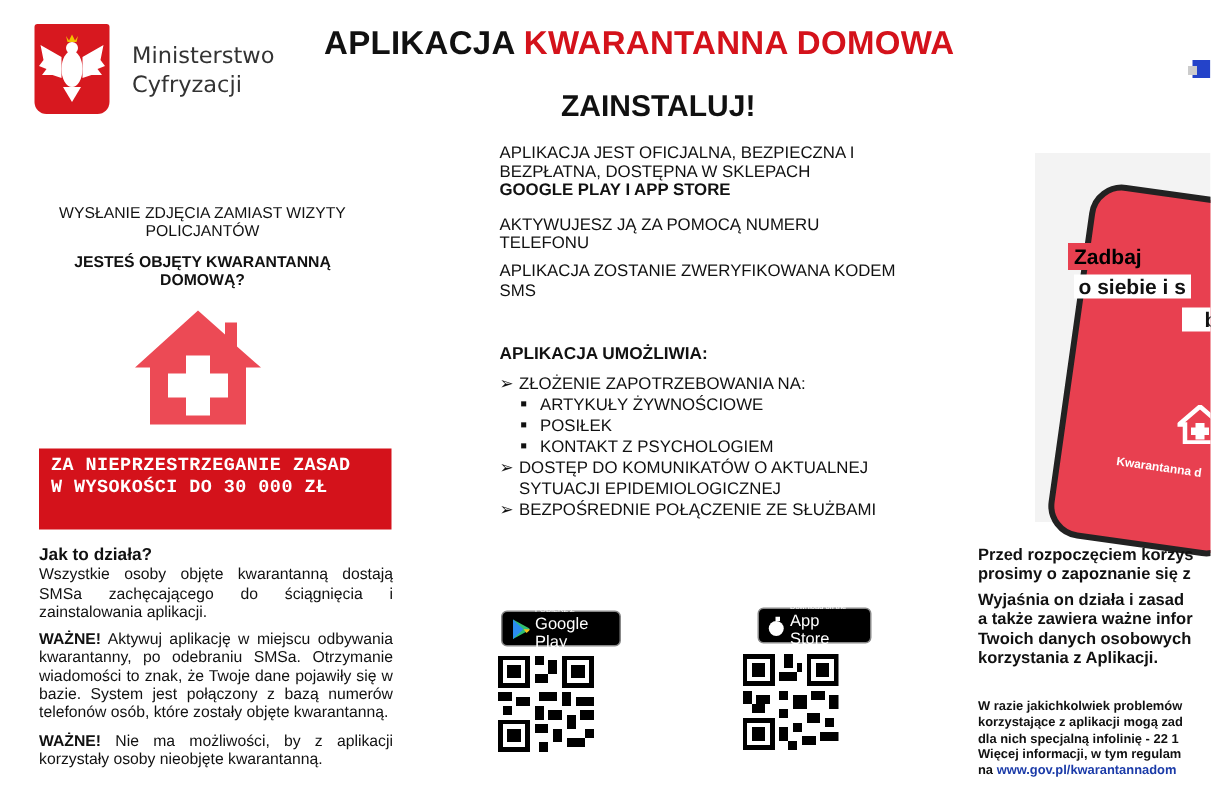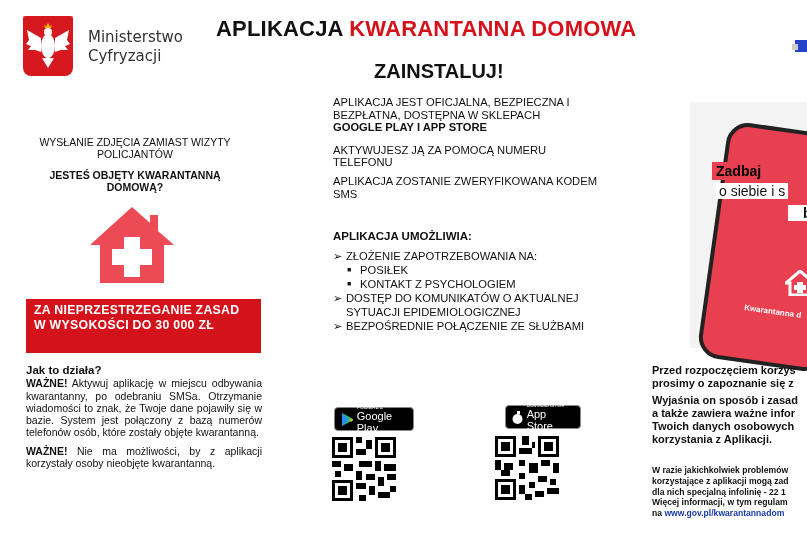--- a/index.html
+++ b/index.html
@@ -9,21 +9,21 @@
   .emblem { left:23px; top:16px; width:50px; height:60px; background:#d7181f; border-radius:2px 2px 8px 8px; }
   .ministry { left:88px; top:28px; font-family:"DejaVu Sans", sans-serif; font-size:15px; line-height:19px; color:#333; }
   .title { left:216px; top:16px; width:520px; font-size:22px; font-weight:bold; letter-spacing:0.2px; }
   .title .red { color:#d4121b; }
   .subtitle { left:374px; top:60px; font-size:20px; font-weight:bold; }
   .police-logo { left:792px; top:32px; width:15px; height:30px; }
   
   .left-top { left:30px; top:97px; width:210px; text-align:center; font-size:10.5px; line-height:11.5px;margin-top:40px; }
   .left-top .q { font-weight:bold; margin-top:10px; }
   .house { left:86px; top:203px; width:92px; height:82px; }
-  .fine-box { left:26px; top:299px; width:235px; height:54px; background:#d4121b; color:#fff; font-weight:bold; font-size:12.3px; line-height:15px; padding:4px 0 0 8px; box-sizing:border-box; letter-spacing:0.3px; }
+  .fine-box { left:26px; top:299px; width:235px; height:54px; background:#d4121b; color:#fff; font-weight:bold; font-size:12.3px; line-height:15px; padding:4px 0 0 8px; box-sizing:border-box; letter-spacing:0.3px;font-family:Liberation Mono, monospace; }
   .how { left:26px; top:364px; width:236px; font-size:10.5px; line-height:12.3px; text-align:justify; }
   .how p { margin:0 0 6px 0; }
   .how b { font-weight:bold; }
   .how .h { font-weight:bold; font-size:11.5px; margin-bottom:1px; }
   
   .mid { left:333px; top:96px; width:270px; font-size:11.2px; line-height:12.6px; }
   .mid p { margin:0 0 10px 0; }
   .mid .gap { margin-bottom:6px; }
   .feat-title { left:333px; top:230px; font-size:11.5px; font-weight:bold; }
   .feat { left:333px; top:249px; width:280px; font-size:11.2px; line-height:14px; }
@@ -37,21 +37,21 @@
   .badge .big { font-size:11px; line-height:12px; }
   .gp-badge { left:334px; top:407px; width:80px; }
   .as-badge { left:505px; top:405px; width:76px; }
   .qr { width:64px; height:66px; }
   .qr1 { left:332px; top:436px; }
   .qr2 { left:495px; top:435px; }
   
   .phone-bg { left:690px; top:102px; width:117px; height:246px; background:#f3f3f3; }
   .phone { left:712px; top:128px; width:120px; height:230px; background:#e84050; border:4px solid #222; border-radius:22px; transform:rotate(8deg); }
   .promo1 { left:712px; top:162px; background:#e84050; color:#000000; font-weight:bold; font-size:14px; padding:1px 4px; }
-  .promo2 { left:716px; top:183px; background:#fff; color:#111; font-weight:normal; font-size:14px; padding:0 3px; white-space:nowrap; }
+  .promo2 { left:716px; top:183px; background:#fff; color:#111; font-weight:bold; font-size:14px; padding:0 3px; white-space:nowrap; }
   .promo3 { left:788px; top:205px; background:#fff; color:#111; font-weight:bold; font-size:14px; padding:0 15px; }
   .phone-house { left:785px; top:270px; width:30px; height:26px; }
   .phone-label { left:744px; top:307px; color:#fff; font-size:8px; font-weight:bold; transform:rotate(8deg); white-space:nowrap; }
   .right-text { left:652px; top:364px; width:160px; font-size:11px; line-height:13px; font-weight:bold; white-space:nowrap; }
   .right-text p { margin:0 0 4px 0; }
   .right-small { left:652px; top:465px; width:160px; font-size:8.6px; line-height:10.8px; font-weight:bold; white-space:nowrap; }
   .right-small a { color:#1a3aa8; }
 </style>
 </head>
 <body>
@@ -91,34 +91,39 @@
     <rect x="38" y="34" width="16" height="40" fill="#fff"></rect>
     <rect x="26" y="46" width="40" height="16" fill="#fff"></rect>
   </svg>
 </div>
 <div class="abs fine-box">
   <div>ZA  NIEPRZESTRZEGANIE  ZASAD</div>
   <div>W WYSOKOŚCI  DO 30 000 ZŁ</div>
 </div>
 <div class="abs how">
   <div class="h">Jak to działa?</div>
+  <p>Wszystkie osoby objęte kwarantanną dostają SMSa zachęcającego do ściągnięcia i zainstalowania aplikacji.</p>
   <p><b>WAŻNE!</b><span> Aktywuj aplikację w miejscu odbywania kwarantanny, po odebraniu SMSa. Otrzymanie wiadomości to znak, że Twoje dane pojawiły się w bazie. System jest połączony z bazą numerów telefonów osób, które zostały objęte kwarantanną.</span></p>
   <p><b>WAŻNE!</b><span> Nie ma możliwości, by z aplikacji korzystały osoby nieobjęte kwarantanną.</span></p>
 </div>
 
 <div class="abs mid">
   <p><span>APLIKACJA JEST OFICJALNA,  BEZPIECZNA I BEZPŁATNA, DOSTĘPNA W SKLEPACH</span><br><b>GOOGLE PLAY I APP STORE</b></p>
   <p class="gap">AKTYWUJESZ  JĄ ZA POMOCĄ NUMERU TELEFONU</p>
   <p>APLIKACJA ZOSTANIE   ZWERYFIKOWANA KODEM SMS</p>
 </div>
 <div class="abs feat-title">APLIKACJA UMOŻLIWIA:</div>
 <div class="abs feat">
   <div class="arrow">
       <span class="mk">➢</span>
       <span>ZŁOŻENIE  ZAPOTRZEBOWANIA  NA:</span>
+    </div>
+  <div class="sub">
+      <span class="mk">■</span>
+      <span>ARTYKUŁY  ŻYWNOŚCIOWE</span>
     </div>
   <div class="sub">
       <span class="mk">■</span>
       <span>POSIŁEK</span>
     </div>
   <div class="sub">
       <span class="mk">■</span>
       <span>KONTAKT Z PSYCHOLOGIEM</span>
     </div>
   <div class="arrow">
@@ -238,21 +243,21 @@
   <svg width="30" height="26">
       <path d="M15 1 L1 13 L5 13 L5 25 L25 25 L25 13 L29 13 Z" fill="none" stroke="#fff" stroke-width="3"></path>
       <rect x="12" y="12" width="6" height="11" fill="#fff"></rect>
       <rect x="9" y="15" width="12" height="5" fill="#fff"></rect>
     </svg>
 </div>
 <div class="abs phone-label">Kwarantanna d</div>
 
 <div class="abs right-text">
   <p><span>Przed rozpoczęciem korzys</span><br><span>prosimy o zapoznanie się z</span></p>
-  <p><span>Wyjaśnia on sposób i zasad</span><br><span>a także zawiera ważne infor</span><br><span>Twoich danych osobowych</span><br><span>korzystania z Aplikacji.</span></p>
+  <p><span>Wyjaśnia on działa i zasad</span><br><span>a także zawiera ważne infor</span><br><span>Twoich danych osobowych</span><br><span>korzystania z Aplikacji.</span></p>
 </div>
 <div class="abs right-small">
   <div>W razie jakichkolwiek problemów</div>
   <div>korzystające z aplikacji mogą zad</div>
   <div>dla nich specjalną infolinię - 22 1</div>
   <div>Więcej informacji, w tym regulam</div>
   <div><span>na </span><a>www.gov.pl/kwarantannadom</a></div>
 </div>
 
 </body></html>

